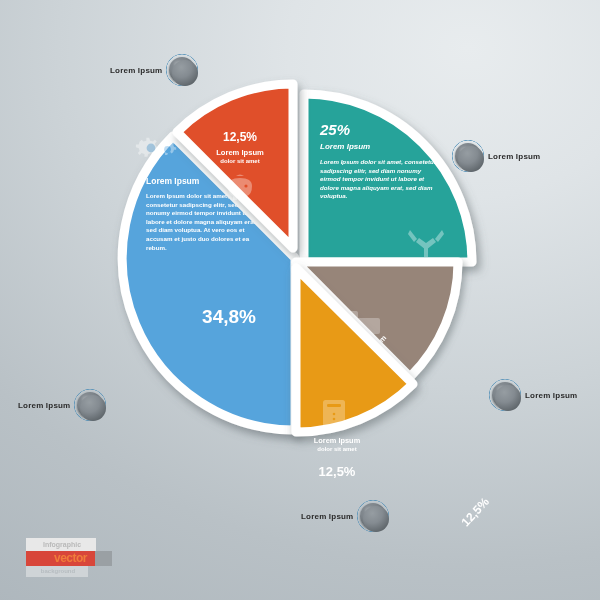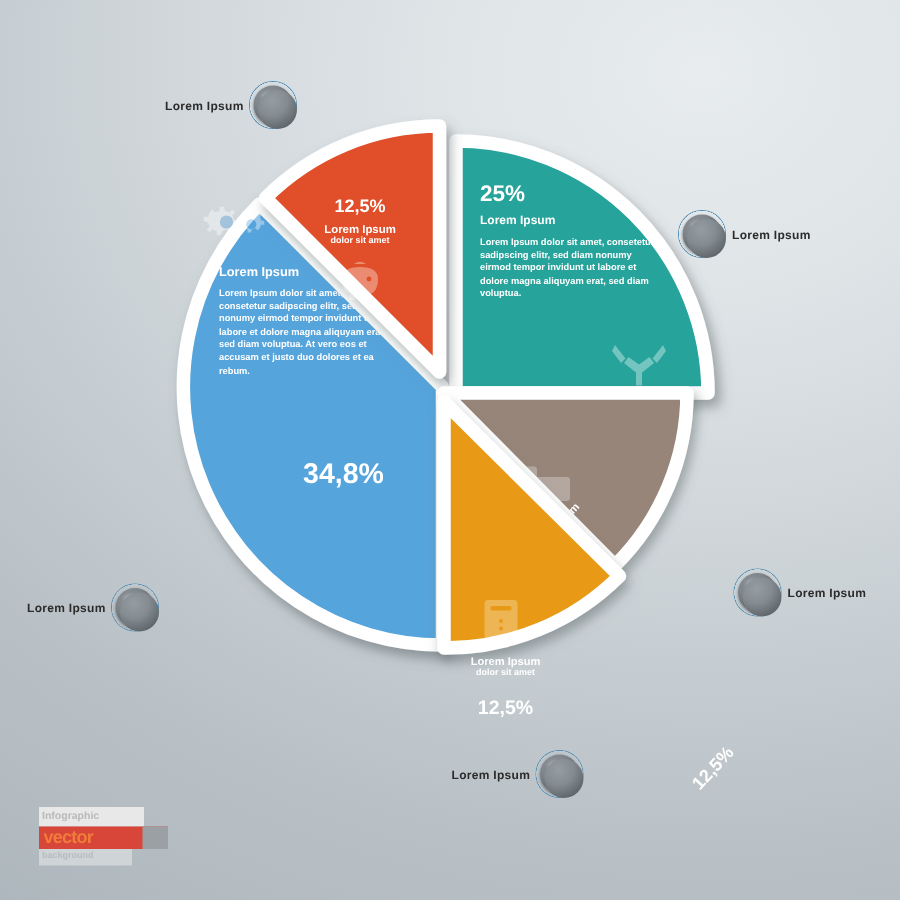--- a/index.html
+++ b/index.html
@@ -57,21 +57,21 @@
     z-index:0;
   }
   .pin-ball .core {
     position:absolute; left:3px; top:3px; width:26px; height:26px; border-radius:50%;
     background:radial-gradient(circle at 36% 28%, #969da2 0%, #848b91 40%, #636a6f 74%, #4b5155 100%);
     z-index:1;
   }
 
   
   #watermark { position:absolute; left:26px; top:538px; width:86px; height:40px; }
-  .wm-row { position:absolute; }
+  .wm-row { position:absolute;text-align:center; }
   .wm-top {
     left:0; top:0; width:70px; height:13px; background:#e8e8e8;
     font-size:7px; color:#b9b9b9; font-weight:bold; line-height:13px; padding-left:2px;
     overflow:hidden;
   }
   .wm-mid {
     left:0; top:13px; width:86px; height:15px; background:#d8463a;
   }
   .wm-mid span {
     display:block; font-size:12px; font-weight:bold; color:#f07c3a;
@@ -113,21 +113,21 @@
           <path d="M31 11 l2.4 0 .8 2.4 2.4 .8 1.6-1.6 1.7 1.7 -1.6 1.6 .8 2.4 2.4 .8 0 2.4 -2.4 0 -.8 2.4 -1.7 1.7 -1.6-1.6 -2.4 .8 -.8 2.4 -2.4 0 0-2.4 -2.4-.8 -1.6 1.6 -1.7-1.7 1.6-1.6 -.8-2.4 -2.4-.8 0-2.4 2.4 0 .8-2.4 1.7-1.7 1.6 1.6 2.4-.8z" transform="translate(-2,-2) scale(.92)"></path>
           <circle cx="27.5" cy="17.5" r="3.4" fill="#57a4dc"></circle>
         </g>
       </svg>
 
       <div class="slice-text" style="left:34px; top:56px; width:118px; font-size:8.5px; font-weight:bold;">Lorem Ipsum</div>
       <div class="slice-text sl-body" style="left:34px; top:72px; width:112px; font-size:6.2px; line-height:8.6px; text-align:left;">Lorem Ipsum dolor sit amet, consetetur sadipscing elitr, sed diam nonumy eirmod tempor invidunt ut labore et dolore magna aliquyam erat, sed diam voluptua. At vero eos et accusam et justo duo dolores et ea rebum.</div>
       <div class="slice-text pct" style="left:62px; top:186px; width:110px; font-size:19px; text-align:center;">34,8%</div>
     </div>
 
-    <div class="slice" style="left:181px; top:24px; width:205px; height:240px;">
+    <div class="slice" style="left:181px; top:24px; width:205px; height:240px;font-style:italic;">
       <svg width="205" height="240" viewBox="0 0 205 240">
         <defs>
           <filter id="shTeal" x="-30%" y="-30%" width="170%" height="170%">
             <feDropShadow dx="4" dy="5" stdDeviation="4" flood-color="#5c6569" flood-opacity="0.5"></feDropShadow>
           </filter>
         </defs>
         <path filter="url(#shTeal)" d="M11,160 L11,-8 A168,168 0 0 1 179,160 Z" fill="#25a39a" stroke="#ffffff" stroke-width="9" stroke-linejoin="round"></path>
       </svg>
 
       <div class="slice-text pct" style="left:27px; top:19px; font-size:15px;">25%</div>

